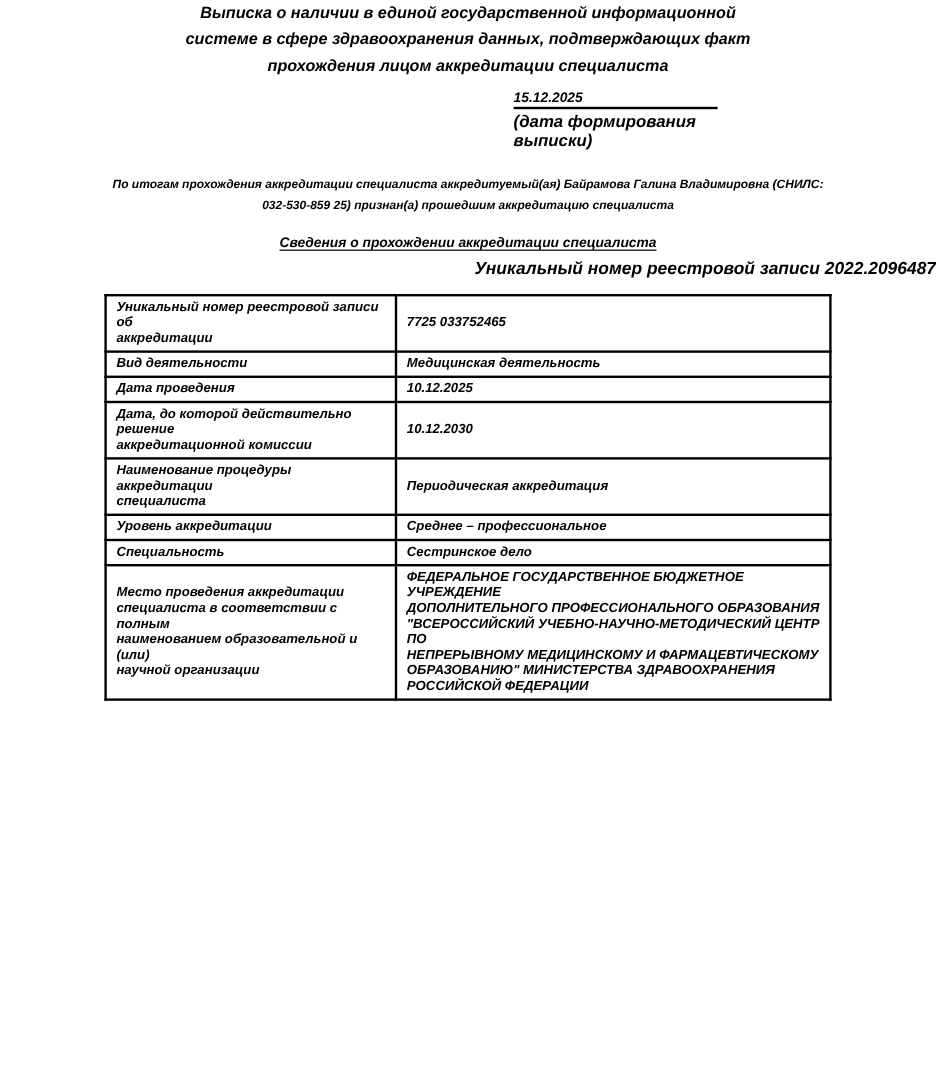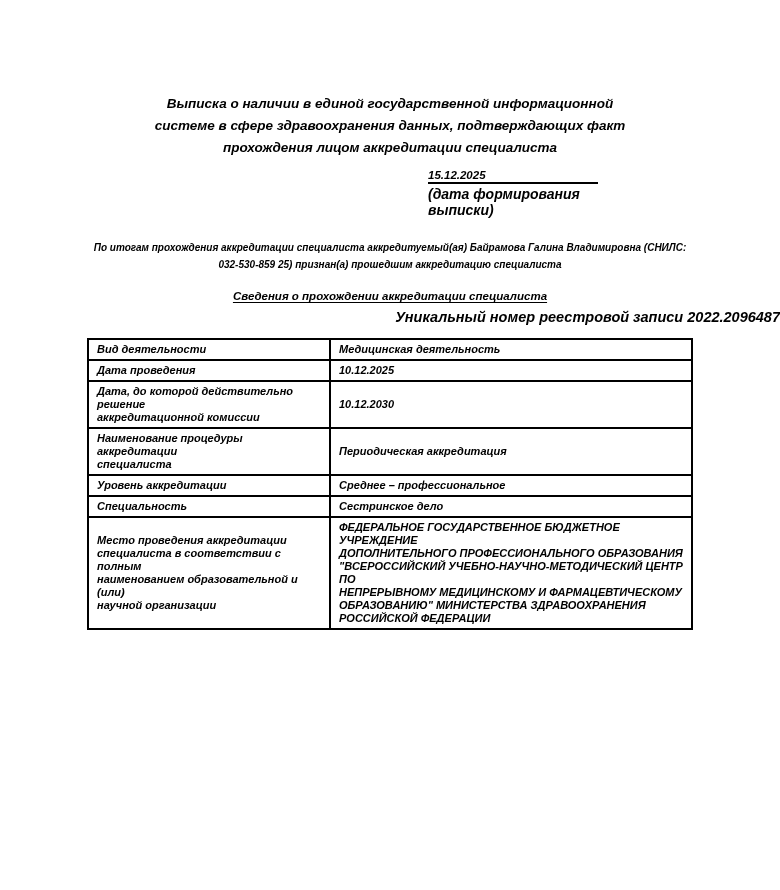--- a/index.html
+++ b/index.html
@@ -9,21 +9,20 @@
     color:#000000;
     font-family:"Liberation Sans", sans-serif;
     font-weight:bold;
     font-style:italic;
     overflow:hidden;
   }
   .page{width:780px;height:890px;position:relative;}
 
   .doc-title{
     margin:0 auto;
-    padding-top:93px;
     width:620px;
     text-align:center;
     font-size:13.5px;
     line-height:22px;
     white-space:pre-line;
   }
 
   .date-block{
     width:170px;
     margin:10px 182px 0 auto;
@@ -97,20 +96,25 @@
   <div class="intro">По итогам прохождения аккредитации специалиста аккредитуемый(ая) Байрамова Галина Владимировна (СНИЛС:
 032-530-859 25) признан(а) прошедшим аккредитацию специалиста</div>
 
   <div class="section-heading">Сведения о прохождении аккредитации специалиста</div>
 
   <div class="registry-heading">Уникальный номер реестровой записи 2022.2096487</div>
 
   <table class="acc-table">
     <tbody>
       <tr>
+        <td class="cell-label">Уникальный номер реестровой записи об
+аккредитации</td>
+        <td class="cell-value">7725 033752465</td>
+      </tr>
+      <tr>
         <td class="cell-label">Вид деятельности</td>
         <td class="cell-value">Медицинская деятельность</td>
       </tr>
       <tr>
         <td class="cell-label">Дата проведения</td>
         <td class="cell-value">10.12.2025</td>
       </tr>
       <tr>
         <td class="cell-label">Дата, до которой действительно решение
 аккредитационной комиссии</td>

